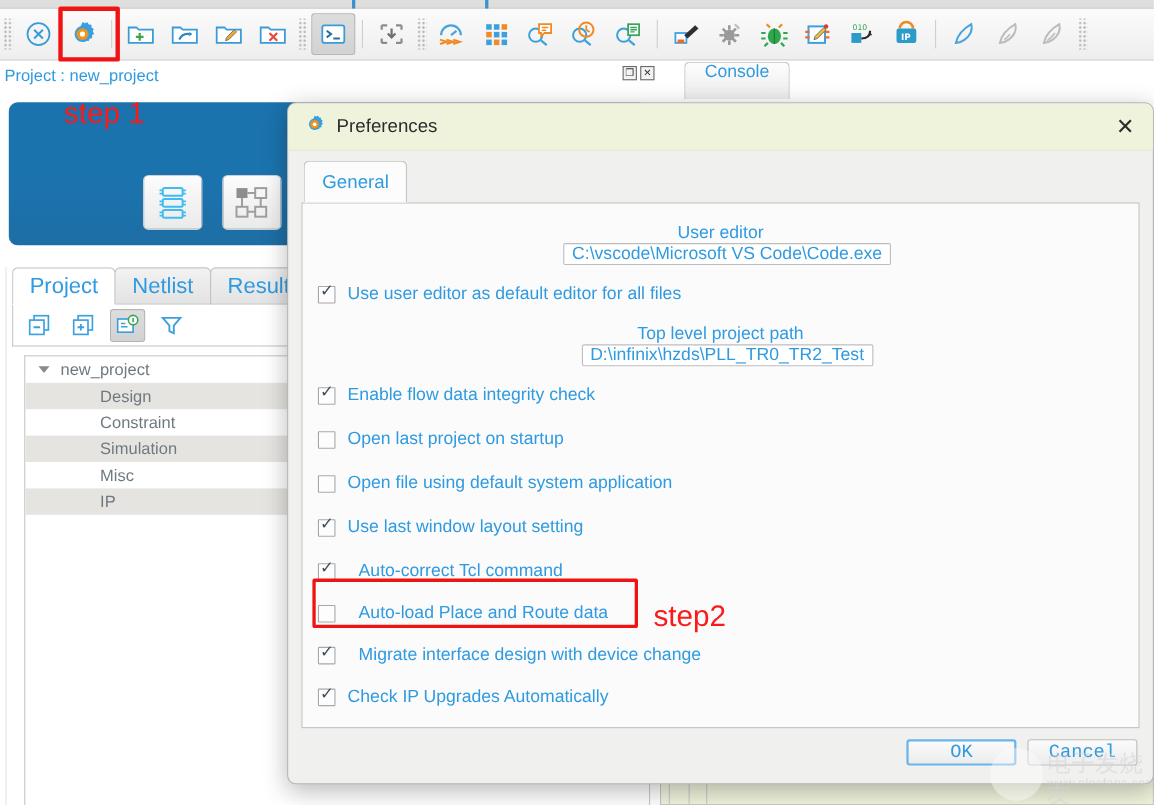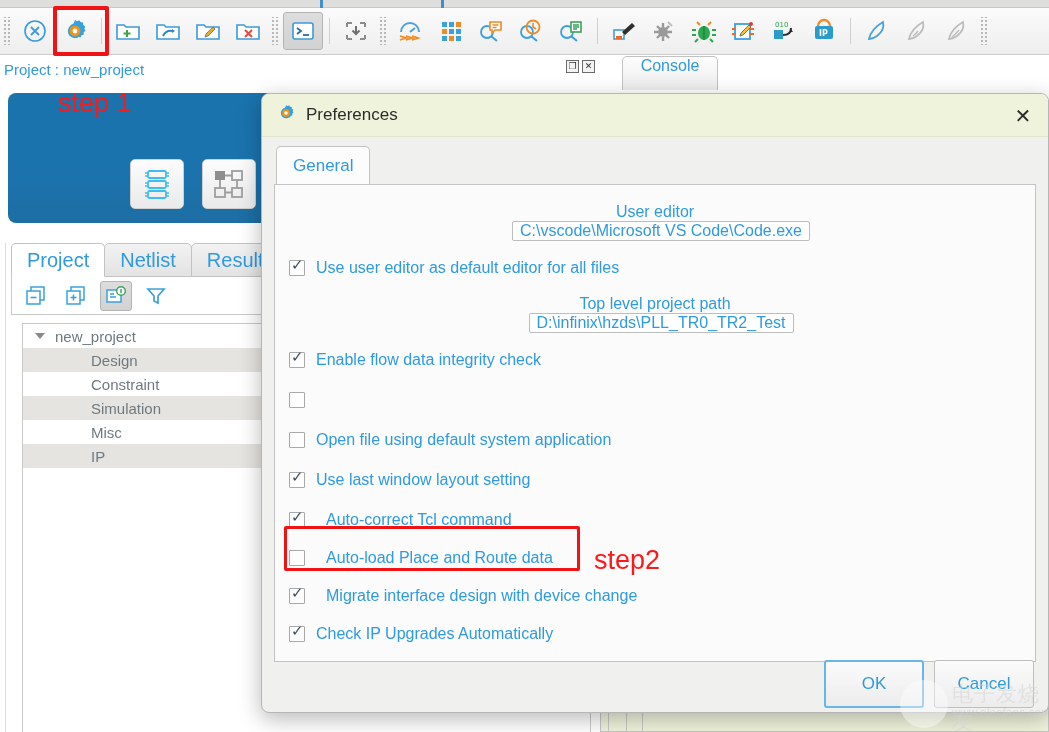--- a/index.html
+++ b/index.html
@@ -245,25 +245,25 @@
   .step2-note {
     position: absolute; left: 594px; top: 545px;
     font-size: 27px; color: #fb1a1a;
   }
   .dlg-footer {
     position: absolute; left: 0; right: 0; bottom: 0; height: 56px;
     display: flex; align-items: center; justify-content: flex-end;
     padding-right: 14px; gap: 10px;
   }
   .dlg-btn {
-    width: 100px; height: 48px;
+    width: 100px; height: 24px;
     display: flex; align-items: center; justify-content: center;
     font-size: 17px; color: #2f9ae0;
     background: linear-gradient(to bottom,#fbfbfb,#ececec);
-    border: 1px solid #bfbfbf; border-radius: 3px;
+    border: 1px solid #bfbfbf; border-radius: 3px; font-family: Liberation Mono, monospace;
   }
   .dlg-btn.default {
     border: 2px solid #69b4ea;
   }
 
   
   .watermark {
     position: absolute; left: 900px; top: 678px;
     width: 150px; height: 54px; opacity: .55; pointer-events: none;
   }
@@ -653,20 +653,21 @@
             <span>D:\infinix\hzds\PLL_TR0_TR2_Test</span>
           </div>
         </div>
 
         <div class="cb-row">
           <span class="cbox checked"></span>
           <span class="cb-label">Enable flow data integrity check</span>
         </div>
         <div class="cb-row">
           <span class="cbox"></span>
+          <span class="cb-label">Open last project on startup</span>
         </div>
         <div class="cb-row">
           <span class="cbox"></span>
           <span class="cb-label">Open file using default system application</span>
         </div>
         <div class="cb-row">
           <span class="cbox checked"></span>
           <span class="cb-label">Use last window layout setting</span>
         </div>
         <div class="cb-row tight">

